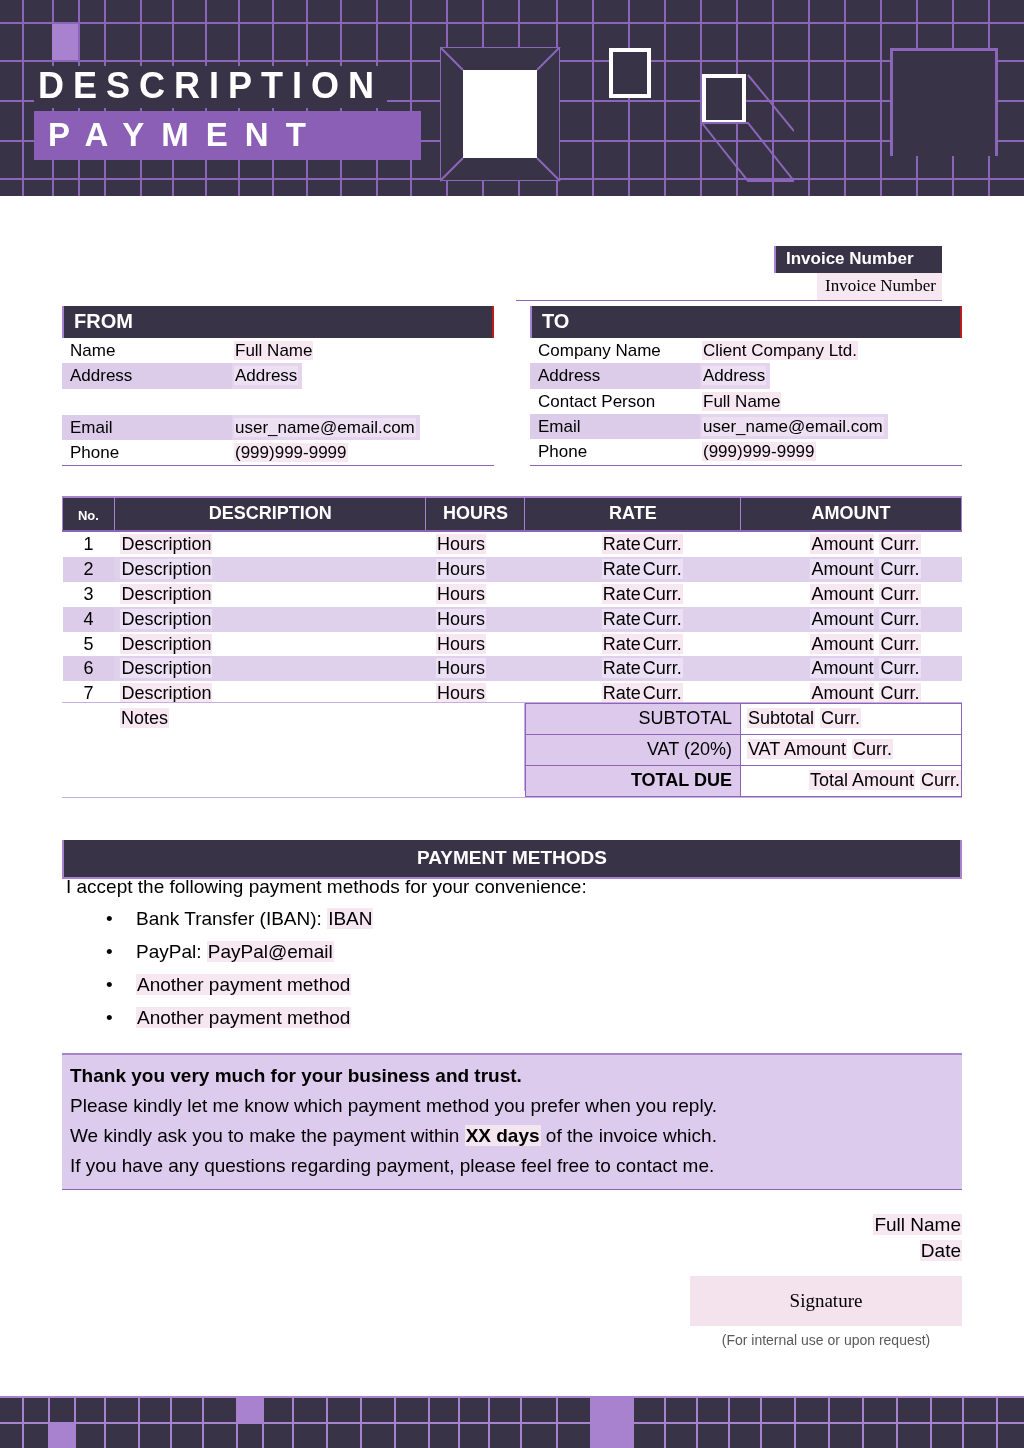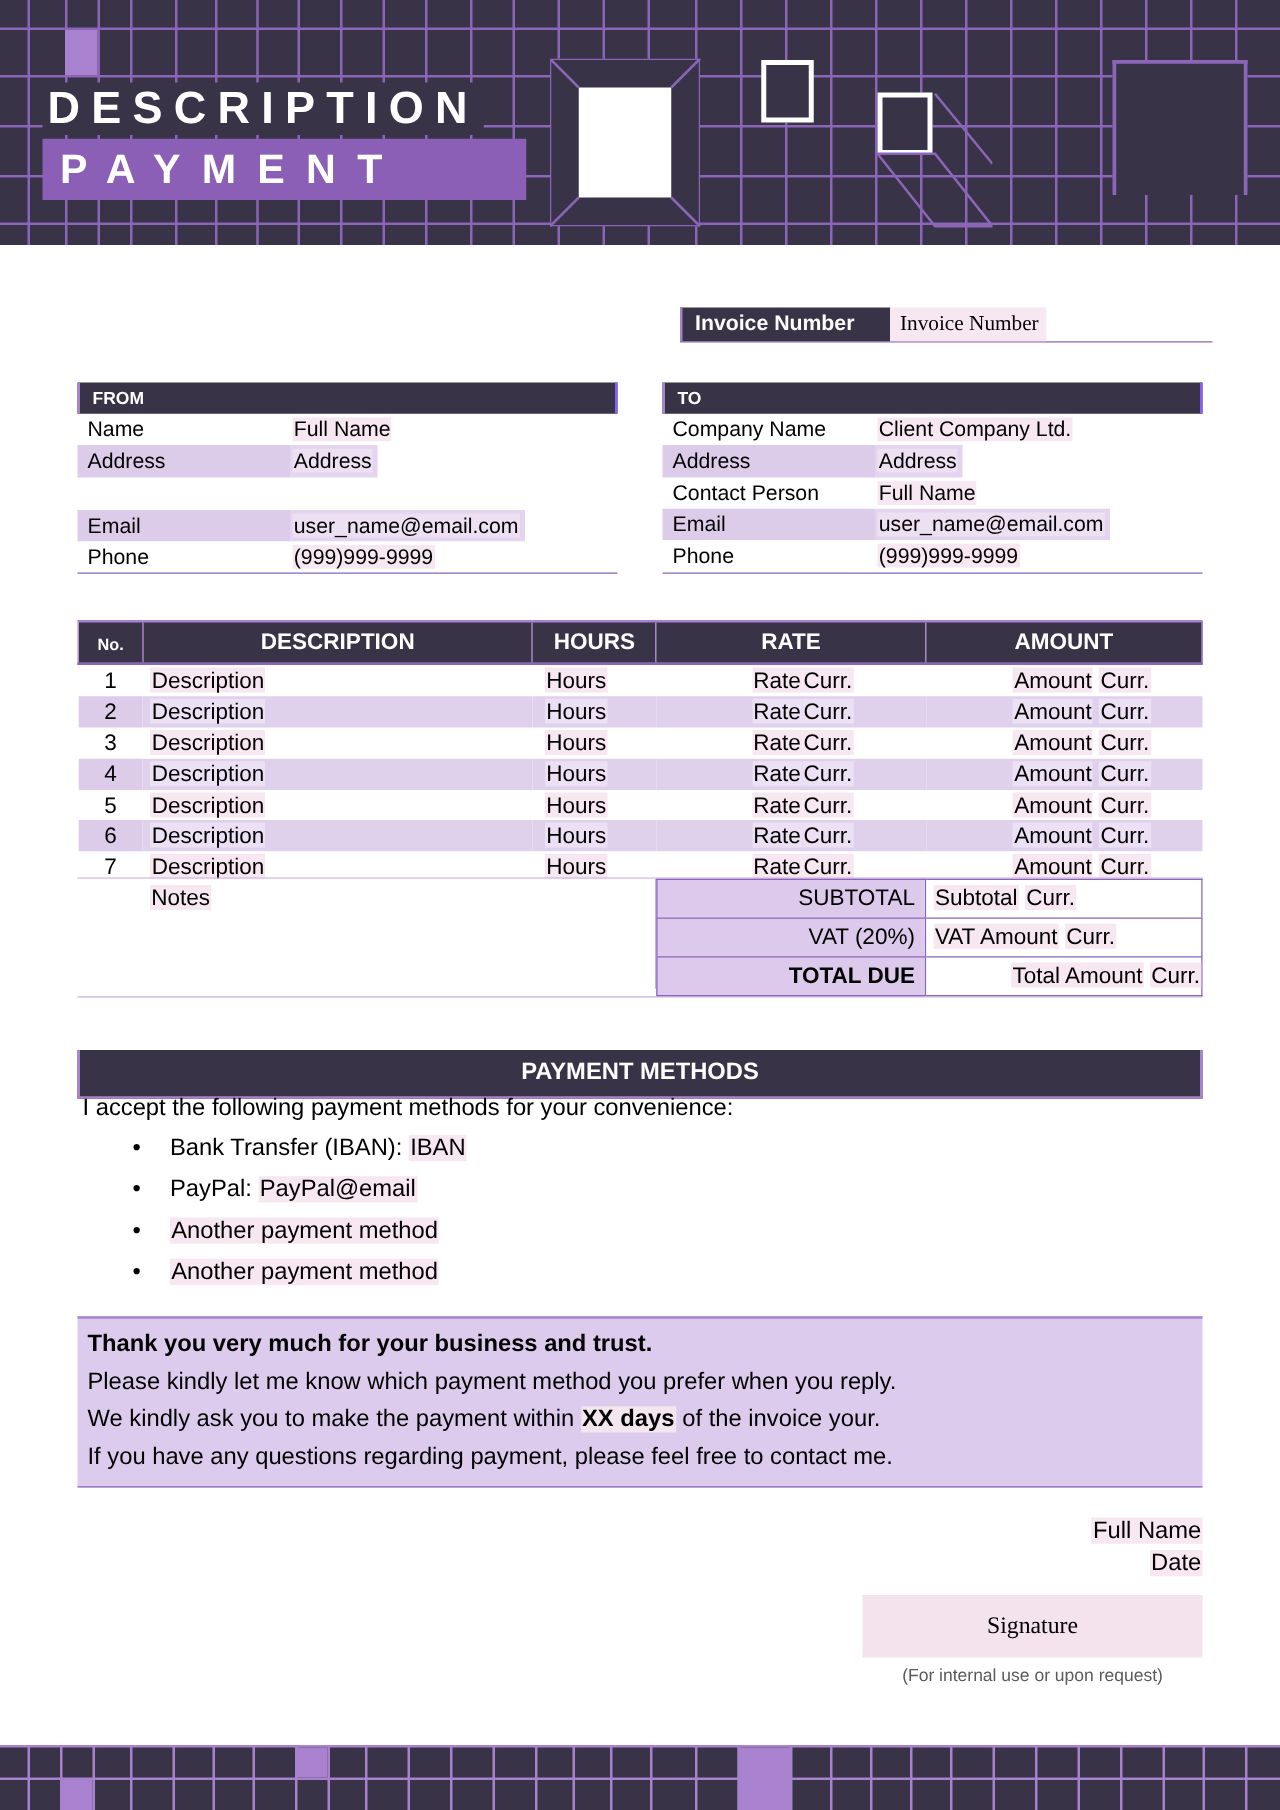--- a/index.html
+++ b/index.html
@@ -84,23 +84,24 @@
   .fg { position:absolute; background:#a982cf; }
   .fg.h { height:2px; left:0; width:1024px; }
   .fg.v { width:2px; height:52px; }
   .fcell { position:absolute; background:#a982cf; }
 
   
   .content { position:absolute; left:0; top:196px; width:1024px; }
 
   
   .invnum-row {
-    position:absolute; left:544px; top:50px; width:426px;
+    position:absolute; left:516px; top:50px; width:426px;
     display:flex; align-items:flex-end;
     border-bottom:1.5px solid #8b66b8;
+    flex-direction:column;
   }
   .invnum-label {
     background:#393347; color:#ffffff; font-weight:bold;
     font-size:17px; padding:3px 10px 4px 10px; width:168px;
     border-left:2px solid #a982cf;
   }
   .invnum-value {
     font-family:"Liberation Serif", serif;
     font-size:17px; padding:3px 6px 4px 8px;
     background:#f7e7f0; flex:0 0 auto;
@@ -109,22 +110,22 @@
   
   .party {
     position:absolute; width:432px;
     border-bottom:1.5px solid #8b66b8;
   }
   .party.from { left:62px; top:110px; }
   .party.to   { left:530px; top:110px; }
 
   .party-head {
     background:#393347; color:#ffffff; font-weight:bold;
-    font-size:14px; padding:4px 0 5px 10px;
-    border-left:2px solid #a982cf; border-right:2px solid #8b5cf6;
+    font-size:20px; padding:4px 0 5px 10px;
+    border-left:2px solid #a982cf; border-right:2px solid #b91c1c;
   }
   .prow { display:flex; font-size:17px; line-height:1.02; }
   .prow .k { width:170px; padding:4px 0 4px 8px; }
   .prow .v { padding:4px 4px 4px 2px; }
   .prow.alt .k { background:#dccce9; }
   .prow.alt .v { background:#e4d4ee; }
   .prow .v span.hl { background:#f7e7f0; padding:0 1px; }
   .prow.alt .v span.hl { background:#ede0f3; }
   .prow.blank { height:26px; }
 
@@ -462,21 +463,21 @@
     </li>
     <li>
       <span class="bullet">•</span>
       <span></span><span class="hl">Another payment method</span>
     </li>
   </ul>
 
   <div class="thanks">
     <div class="b">Thank you very much for your business and trust.</div>
     <div>Please kindly let me know which payment method you prefer when you reply.</div>
-    <div><span>We kindly ask you to make the payment within </span><span class="b hlw">XX days</span><span> of the invoice your.</span></div>
+    <div><span>We kindly ask you to make the payment within </span><span class="b hlw">XX days</span><span> of the invoice which.</span></div>
     <div>If you have any questions regarding payment, please feel free to contact me.</div>
   </div>
 
   <div class="sig-name"><span class="hl">Full Name</span></div>
   <div class="sig-date"><span class="hl">Date</span></div>
   <div class="sig-box">
       <span>Signature</span>
     </div>
   <div class="sig-note">(For internal use or upon request)</div>
 </div>

